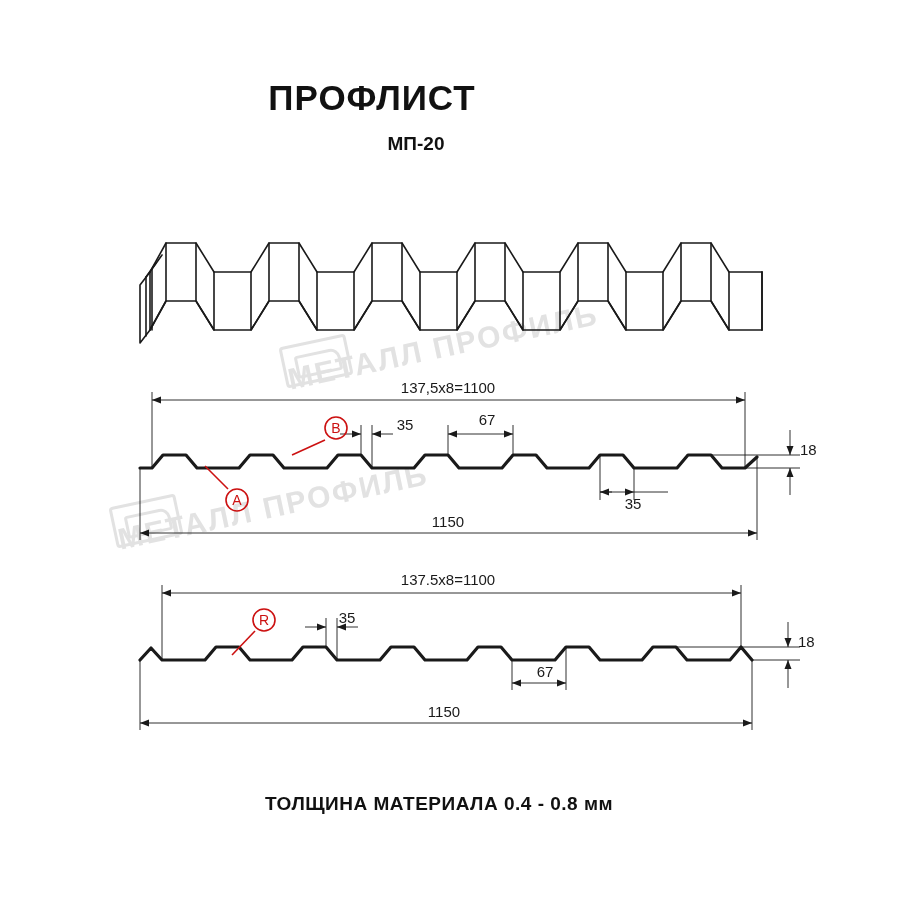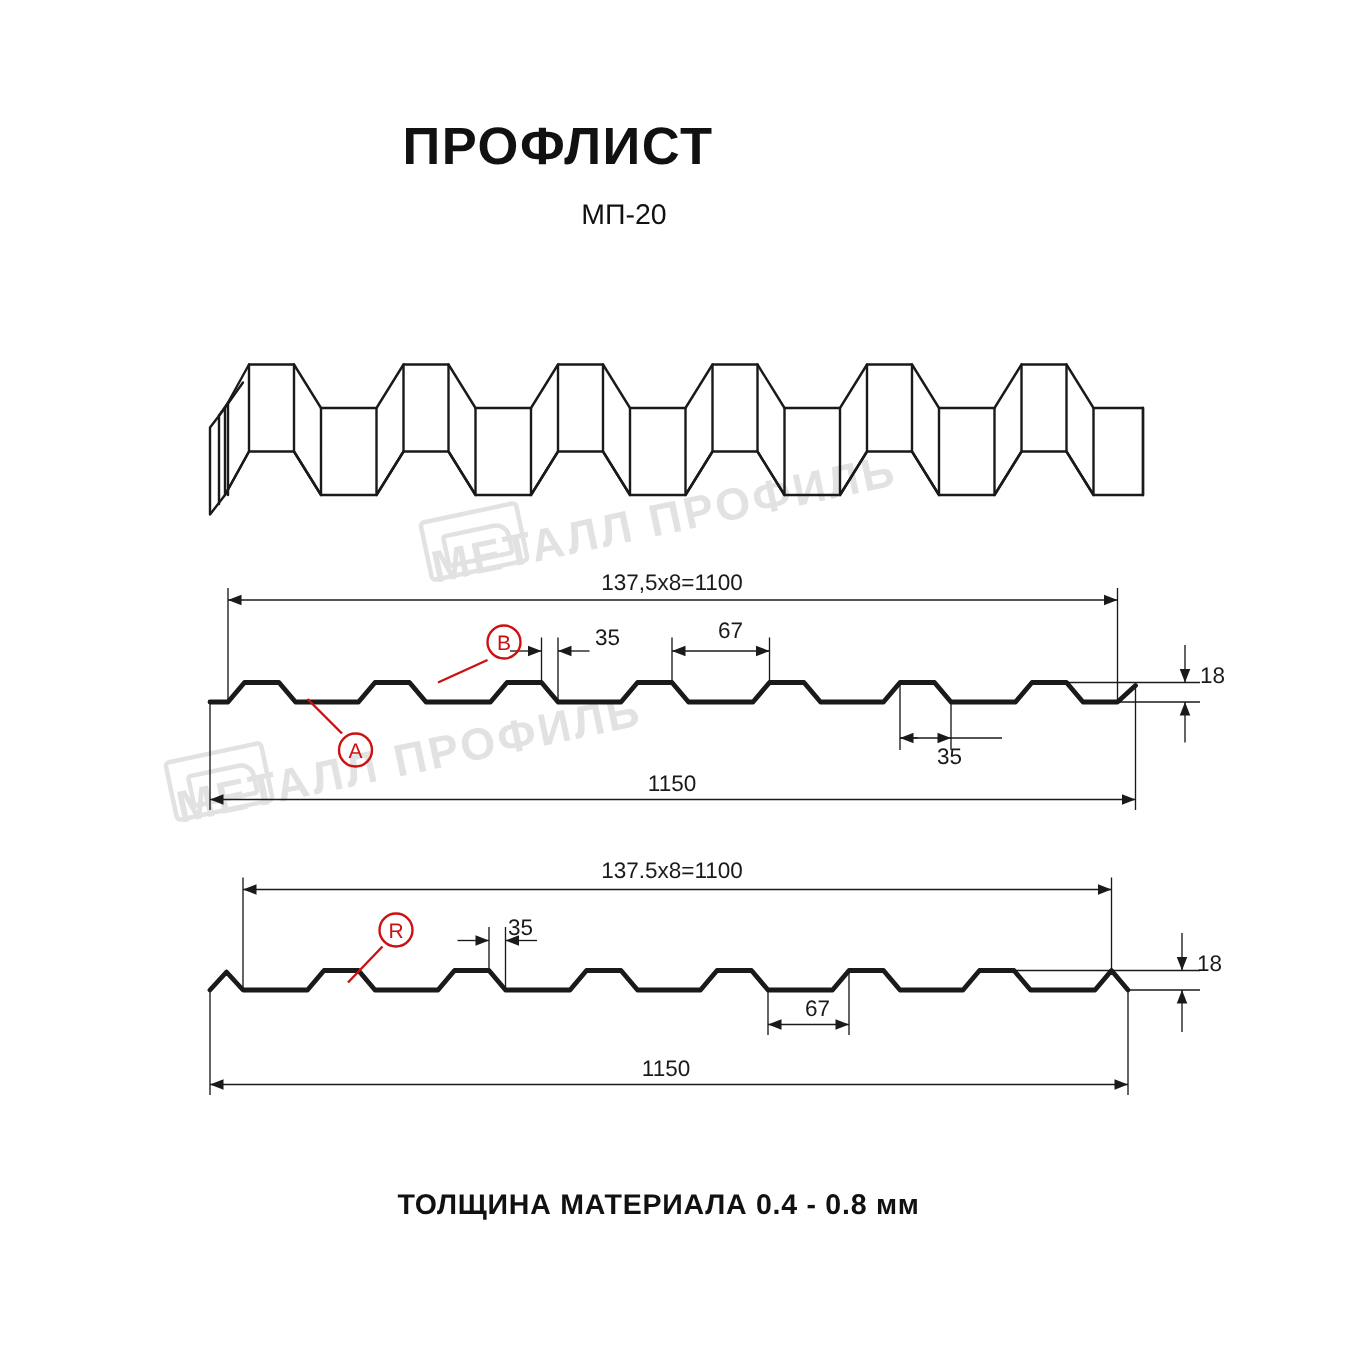--- a/index.html
+++ b/index.html
@@ -32,21 +32,21 @@
     letter-spacing: 1px;
     color: #111111;
   }
   .subtitle {
     position: absolute;
     top: 133px;
     left: 0;
     width: 832px;
     text-align: center;
     font-size: 19px;
-    font-weight: normal;
+    font-weight: bold;
     color: #111111;
   }
   .footer {
     position: absolute;
     top: 793px;
     left: 0;
     width: 878px;
     text-align: center;
     font-size: 19px;
     font-weight: bold;

